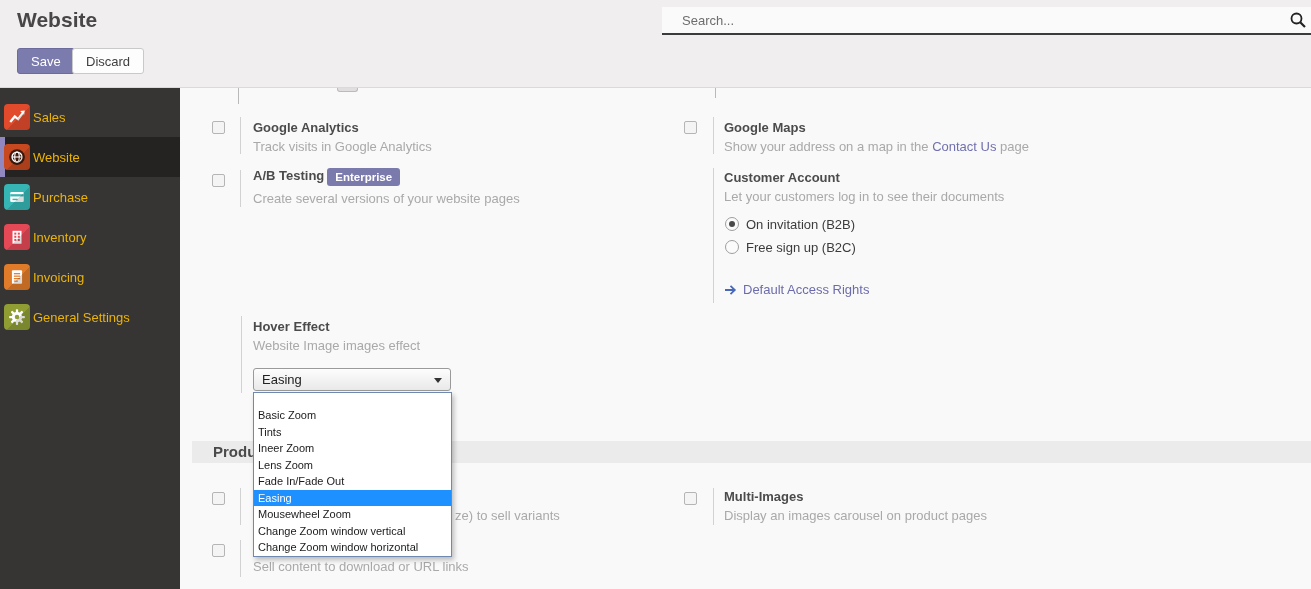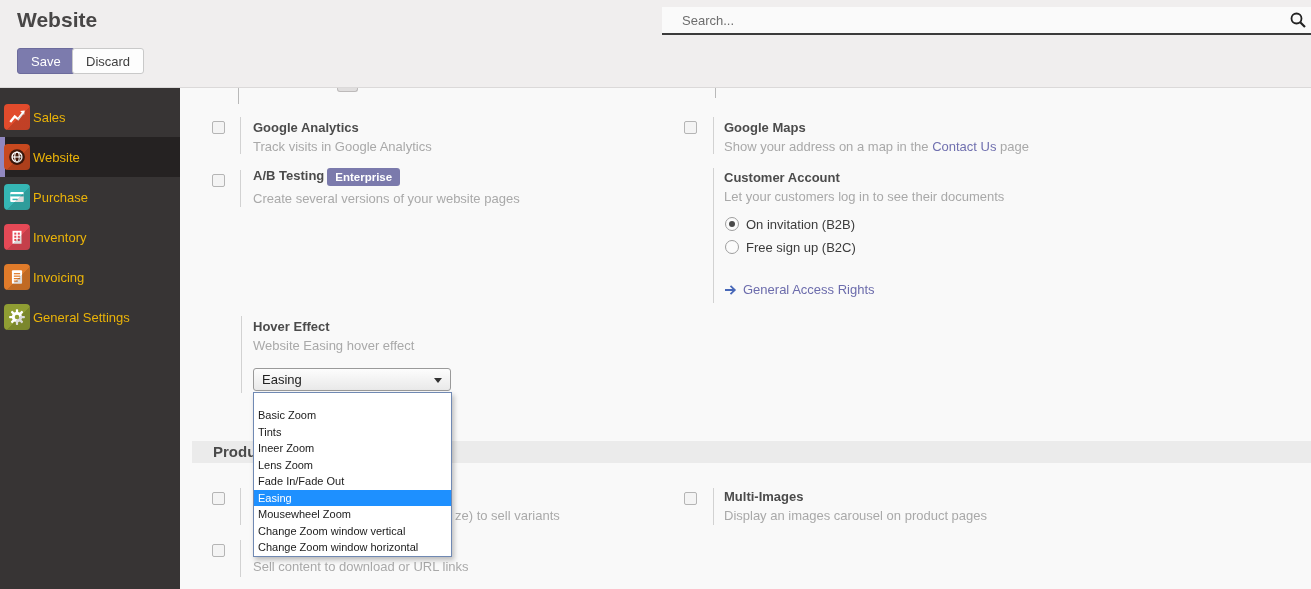--- a/index.html
+++ b/index.html
@@ -183,21 +183,21 @@
   <span class="cbx" style="left:212px; top:174px;"></span>
   <span class="vline" style="left:240px; top:170px; height:37px;"></span>
   <div class="title-row" style="left:253px; top:168px;">
     <span class="stitle" style="position:static;">A/B Testing</span>
     <span class="badge" style="background: rgb(123, 122, 172);">Enterprise</span>
   </div>
   <span class="sdesc" style="left:253px; top:191px;">Create several versions of your website pages</span>
 
   <span class="vline" style="left:241px; top:316px; height:77px;"></span>
   <span class="stitle" style="left:253px; top:319px;">Hover Effect</span>
-  <span class="sdesc" style="left:253px; top:338px;">Website Easing hover effect</span>
+  <span class="sdesc" style="left:253px; top:338px;">Website Image images effect</span>
   <div class="select">
     <span>Easing</span>
     <span class="caret"></span>
   </div>
 
   <span class="cbx" style="left:684px; top:121px;"></span>
   <span class="vline" style="left:713px; top:117px; height:37px;"></span>
   <span class="stitle" style="left:724px; top:120px;">Google Maps</span>
   <span class="sdesc" style="left:724px; top:139px;"><span>Show your address on a map in the </span><span class="link">Contact Us</span><span> page</span></span>
 
@@ -205,21 +205,21 @@
   <span class="stitle" style="left:724px; top:170px;">Customer Account</span>
   <span class="sdesc" style="left:724px; top:189px;">Let your customers log in to see their documents</span>
   <span class="radio sel" style="left:725px; top:217px;"></span>
   <span class="rlabel" style="left:746px; top:217px;">On invitation (B2B)</span>
   <span class="radio" style="left:725px; top:240px;"></span>
   <span class="rlabel" style="left:746px; top:240px;">Free sign up (B2C)</span>
   <div class="arrow-link" style="left:724px; top:282px;">
     <svg width="13" height="12" viewBox="0 0 13 12">
       <path d="M1 6 H10 M6.5 1.8 L10.8 6 L6.5 10.2" fill="none" stroke="#4868b8" stroke-width="1.8"></path>
     </svg>
-    <span>General Access Rights</span>
+    <span>Default Access Rights</span>
   </div>
 
   <div class="band">
     <div class="band-label">Products</div>
   </div>
 
   <span class="cbx" style="left:212px; top:492px;"></span>
   <span class="vline" style="left:240px; top:488px; height:37px;"></span>
   <span class="sdesc" style="left:455px; top:508px;">ze) to sell variants</span>
 

